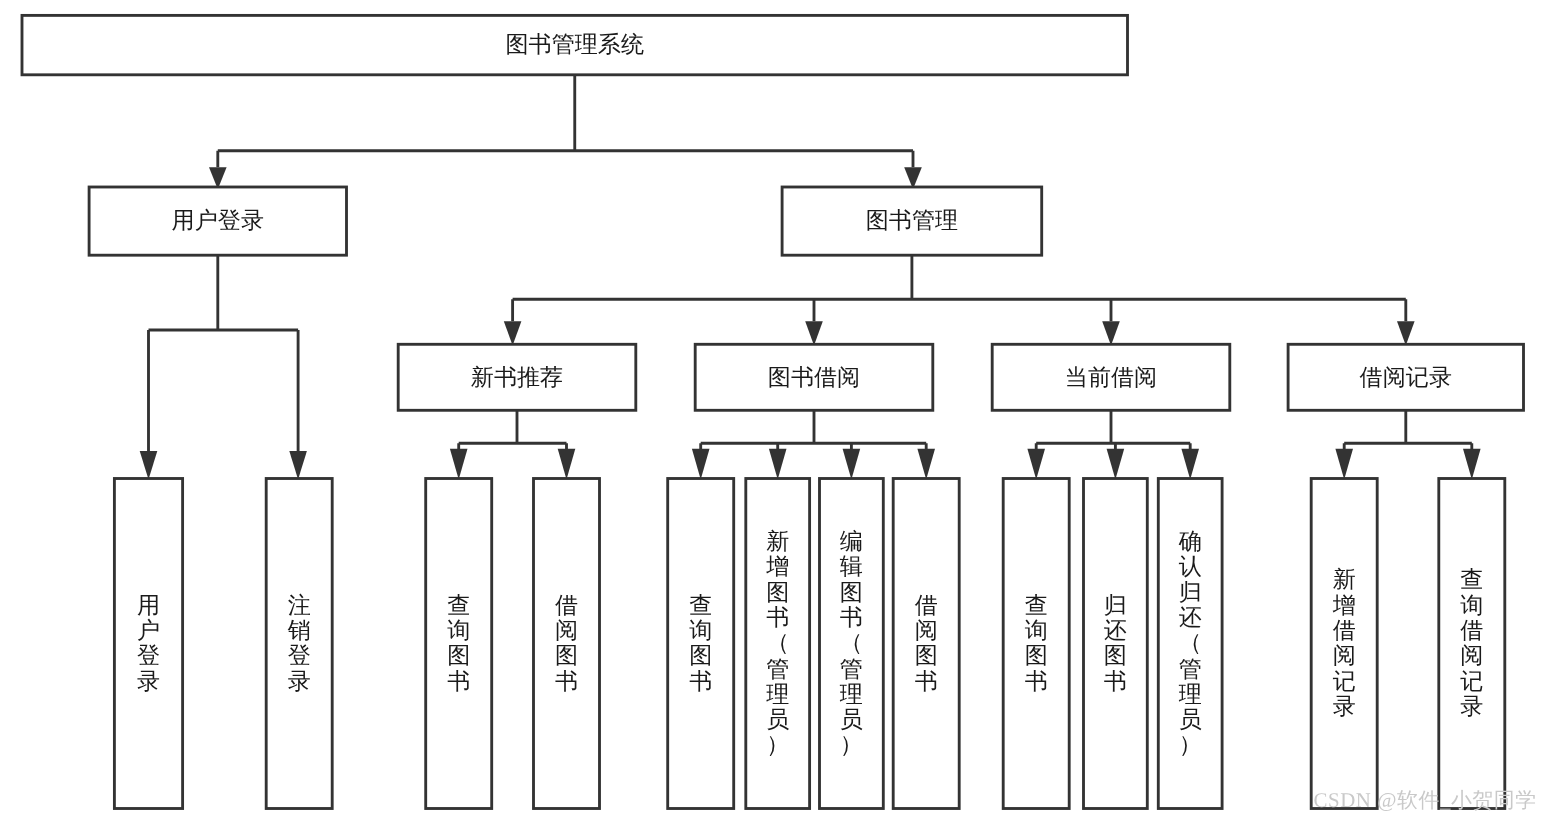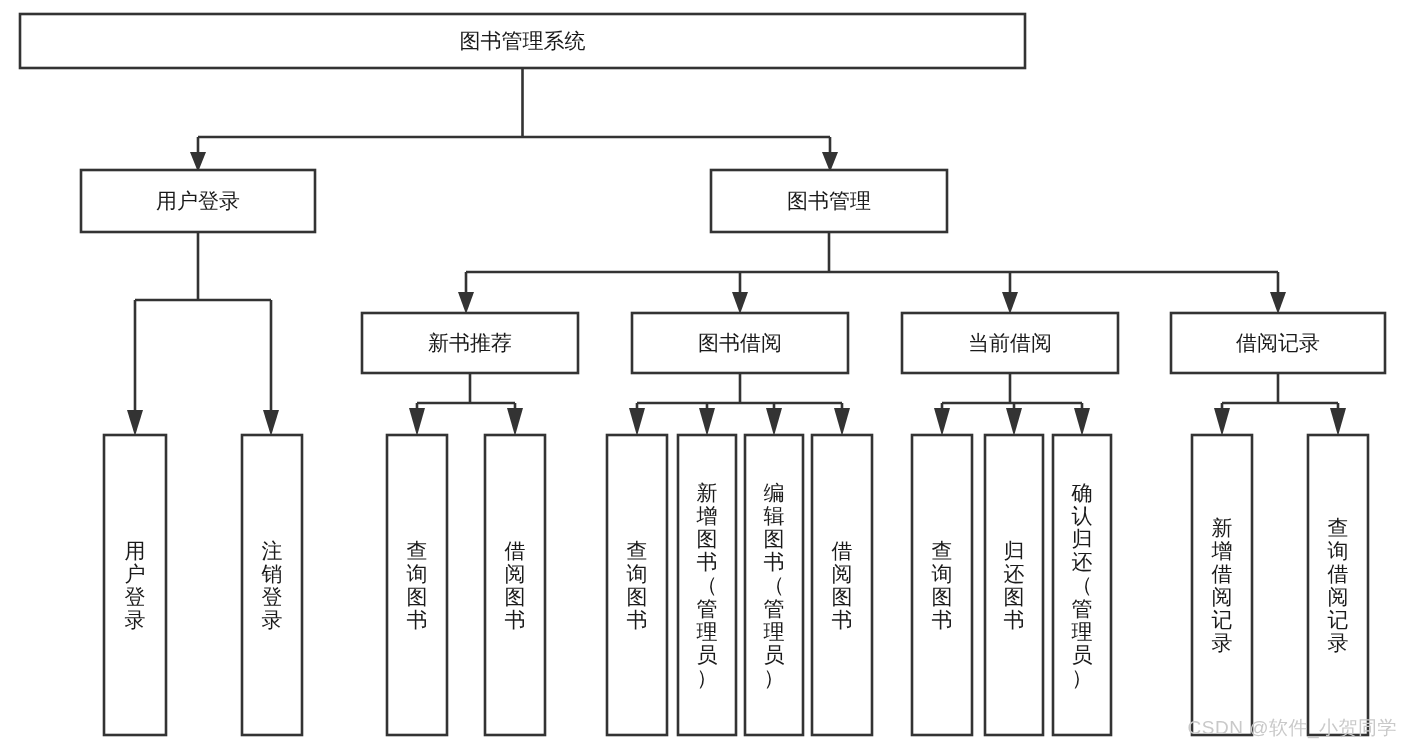--- a/index.html
+++ b/index.html
@@ -64,21 +64,21 @@
   }
   .vert-text-wrap span {
     display: block;
   }
   .watermark {
     position: absolute;
     right: 8px;
     bottom: 6px;
     font-size: 19px;
     color: #c9c9c9;
-    font-family: Liberation Sans, sans-serif;
+    font-family: Liberation Serif, serif;
     white-space: nowrap;
     letter-spacing: 0.5px;
   }
 </style>
 </head>
 <body>
 
 <div id="diagram-root">
 
   <svg id="tree-svg" viewBox="0 0 1405 747">

